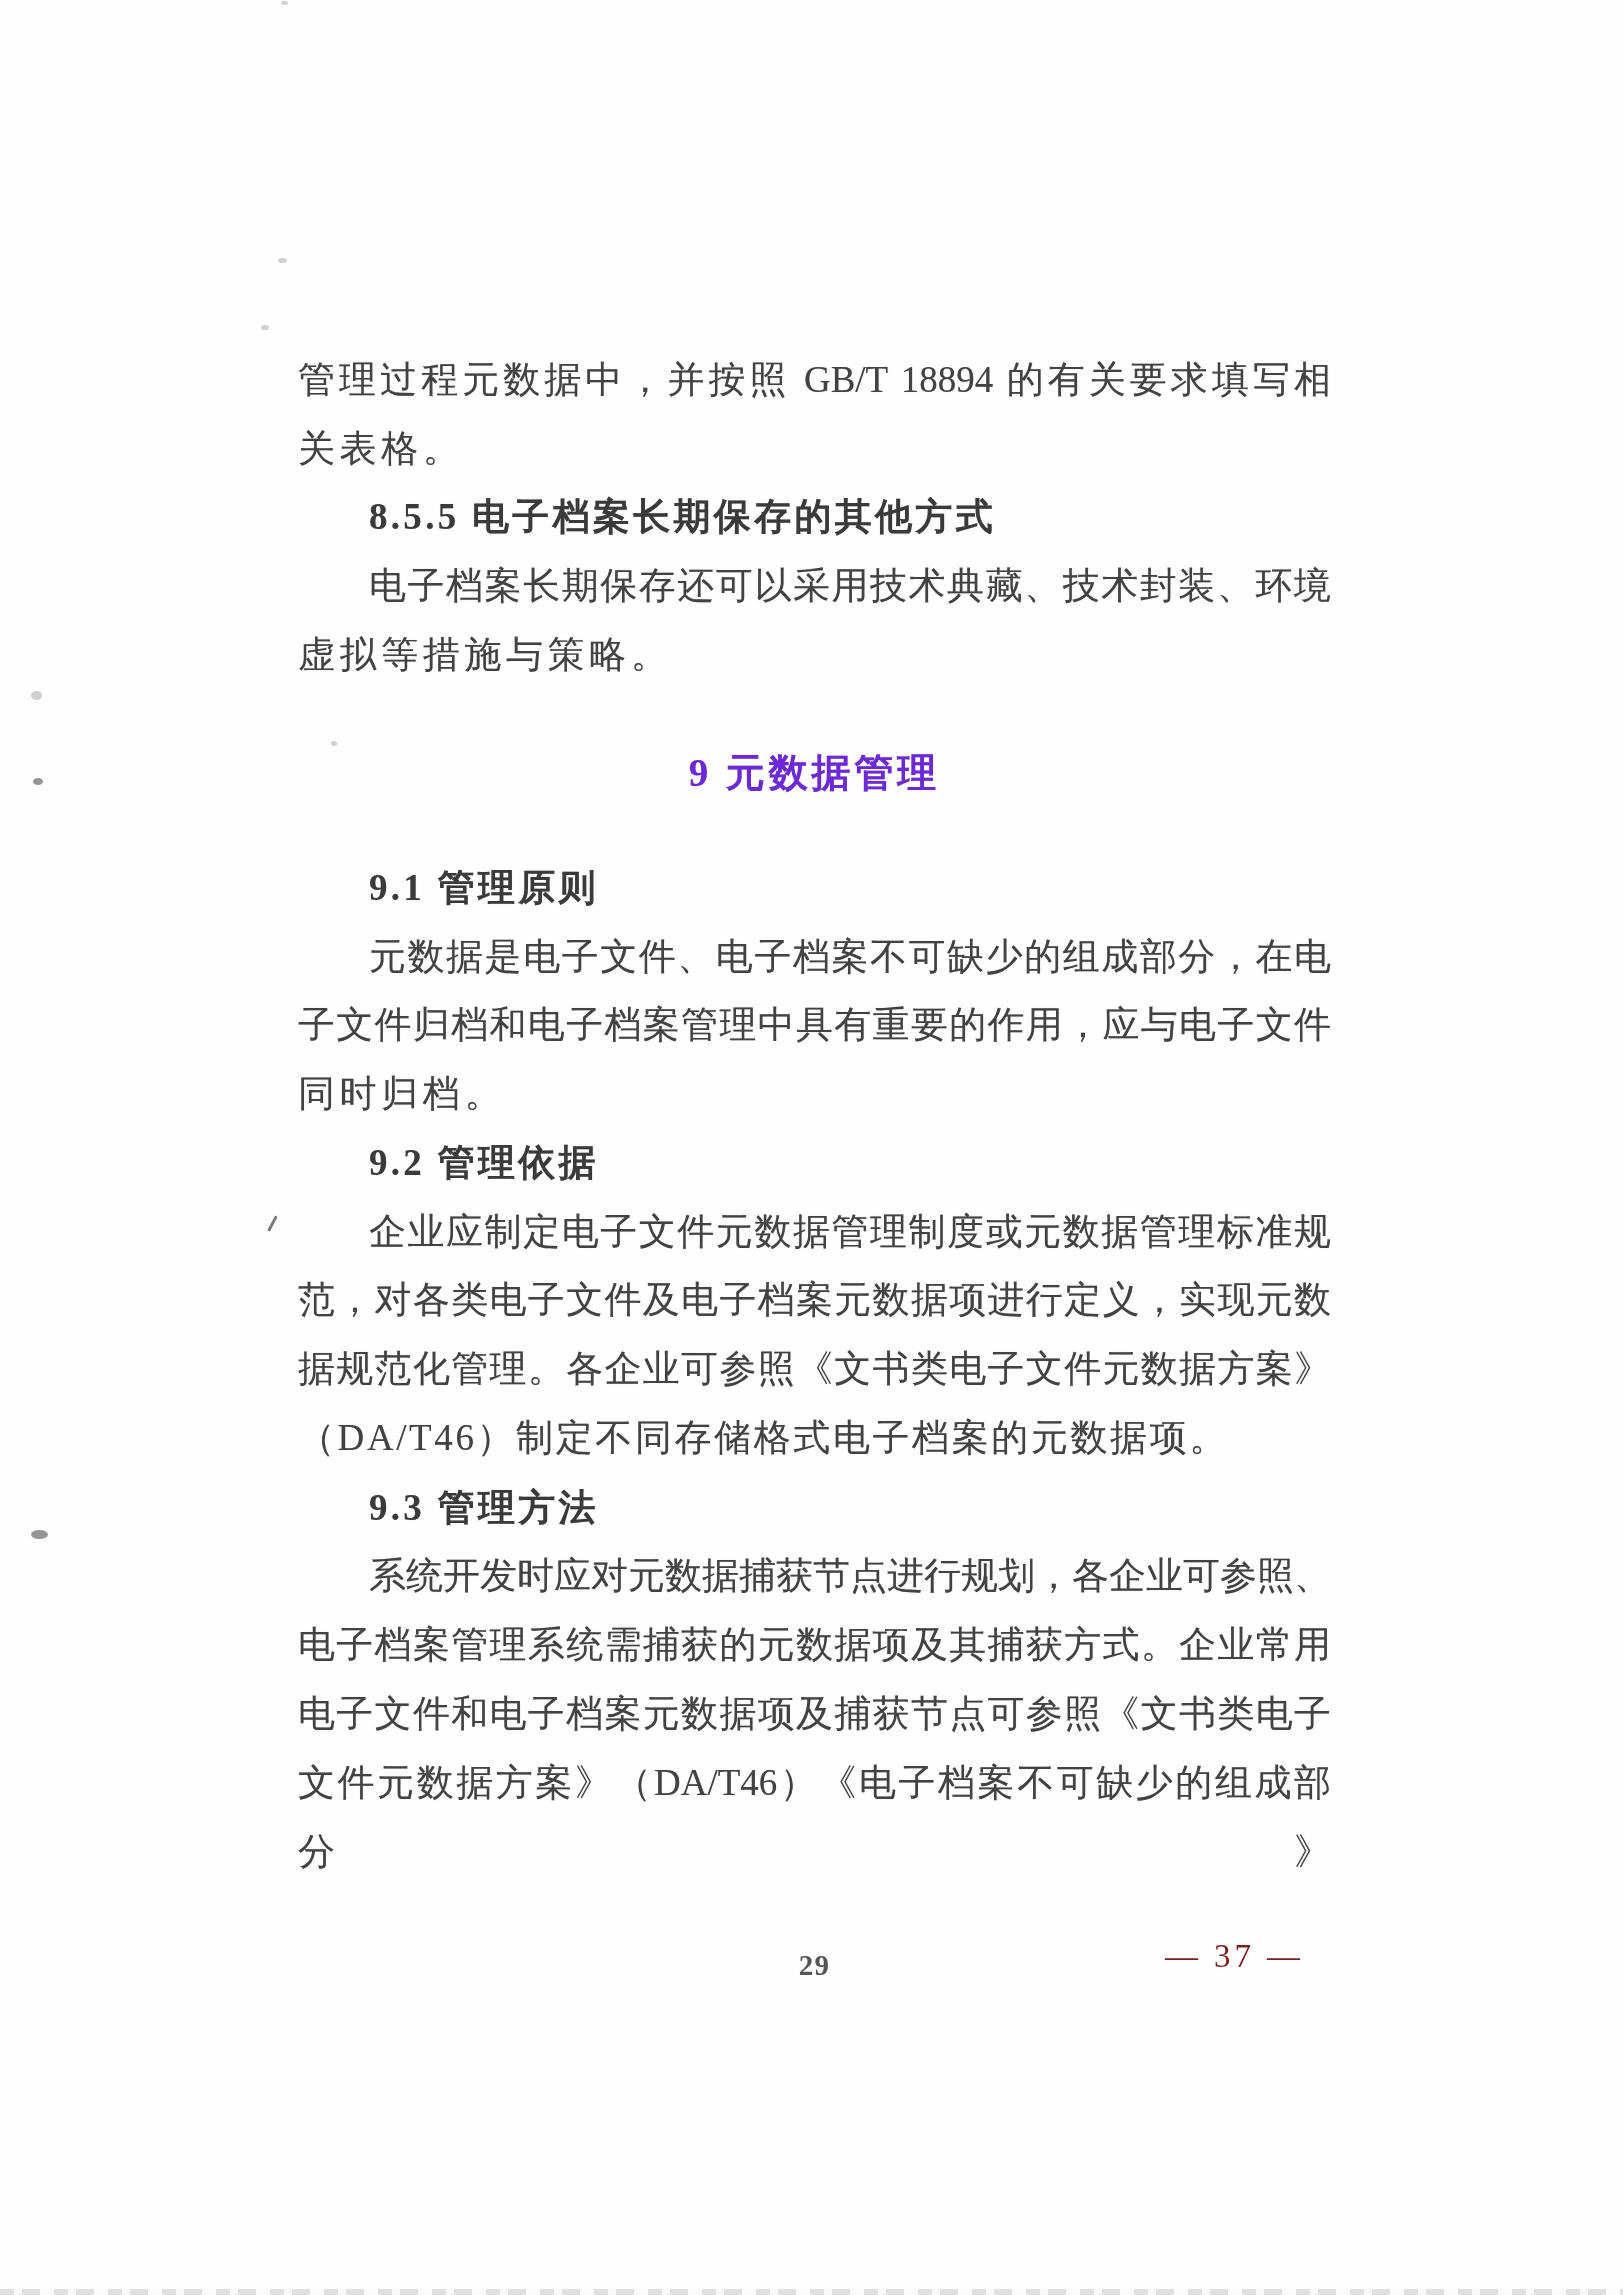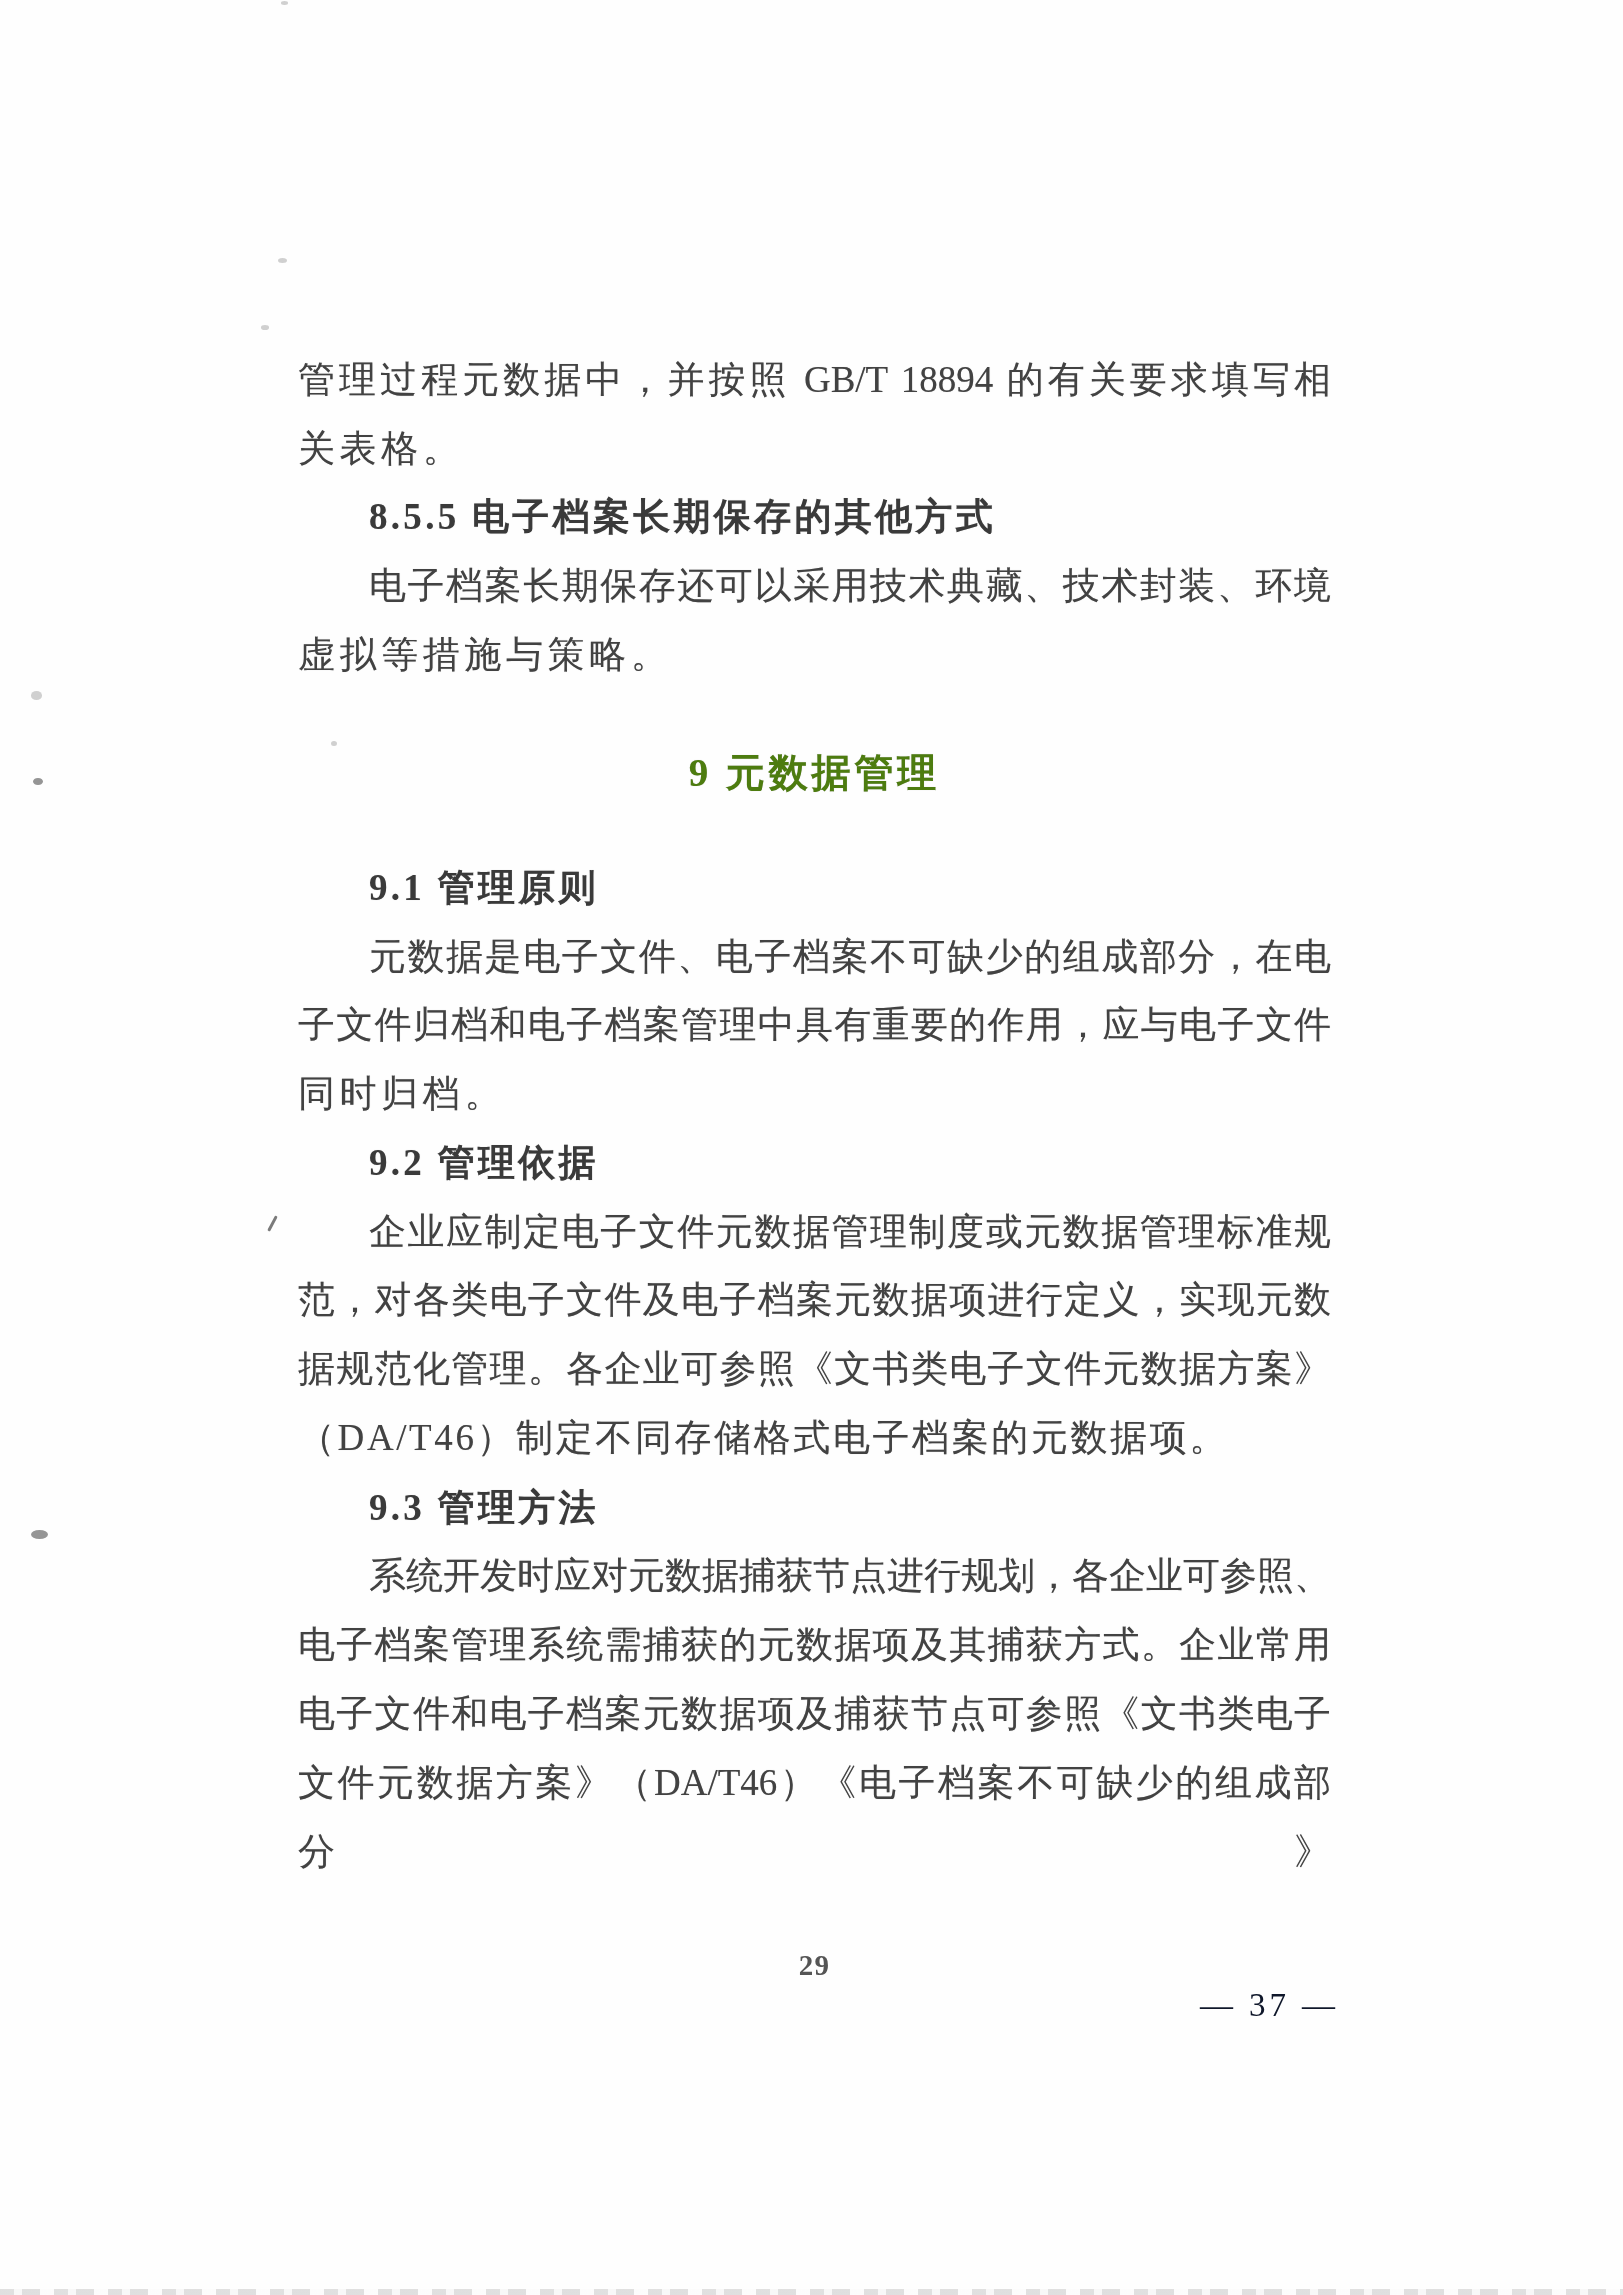--- a/index.html
+++ b/index.html
@@ -32,44 +32,43 @@
     text-align: justify;
     text-align-last: justify;
     -moz-text-align-last: justify;
   }
   .short   { letter-spacing: 4.6px; }
   .indent  { text-indent: 71px; }
   .bold    { font-weight: bold; color: #3a3a3a; letter-spacing: 3.3px; }
   .chapter {
     font-weight: bold;
     font-size: 39px;
-    color: #4d7c0f;
+    color: #6d28d9;
     text-align: center;
     letter-spacing: 3.9px;
     padding-right: 39px;
   }
   .footnote-num {
     position: absolute;
     left: 298px;
     width: 1033px;
     top: 1949px;
     text-align: center;
     font-size: 29px;
     font-weight: bold;
     color: #555;
     letter-spacing: 1.3px;
   }
   .page-num {
     position: absolute;
     left: 1165px;
     width: 209px;
-    top: 1987px;
-    text-align: center;
+    top: 1938px;
     font-size: 33px;
-    color: #0f172a;
+    color: #7f1d1d;
     letter-spacing: 3.9px;
   }
   
   .speck {
     position: absolute;
     background: #9a9a9a;
     border-radius: 50%;
     opacity: .45;
     filter: blur(0.7px);
   }

